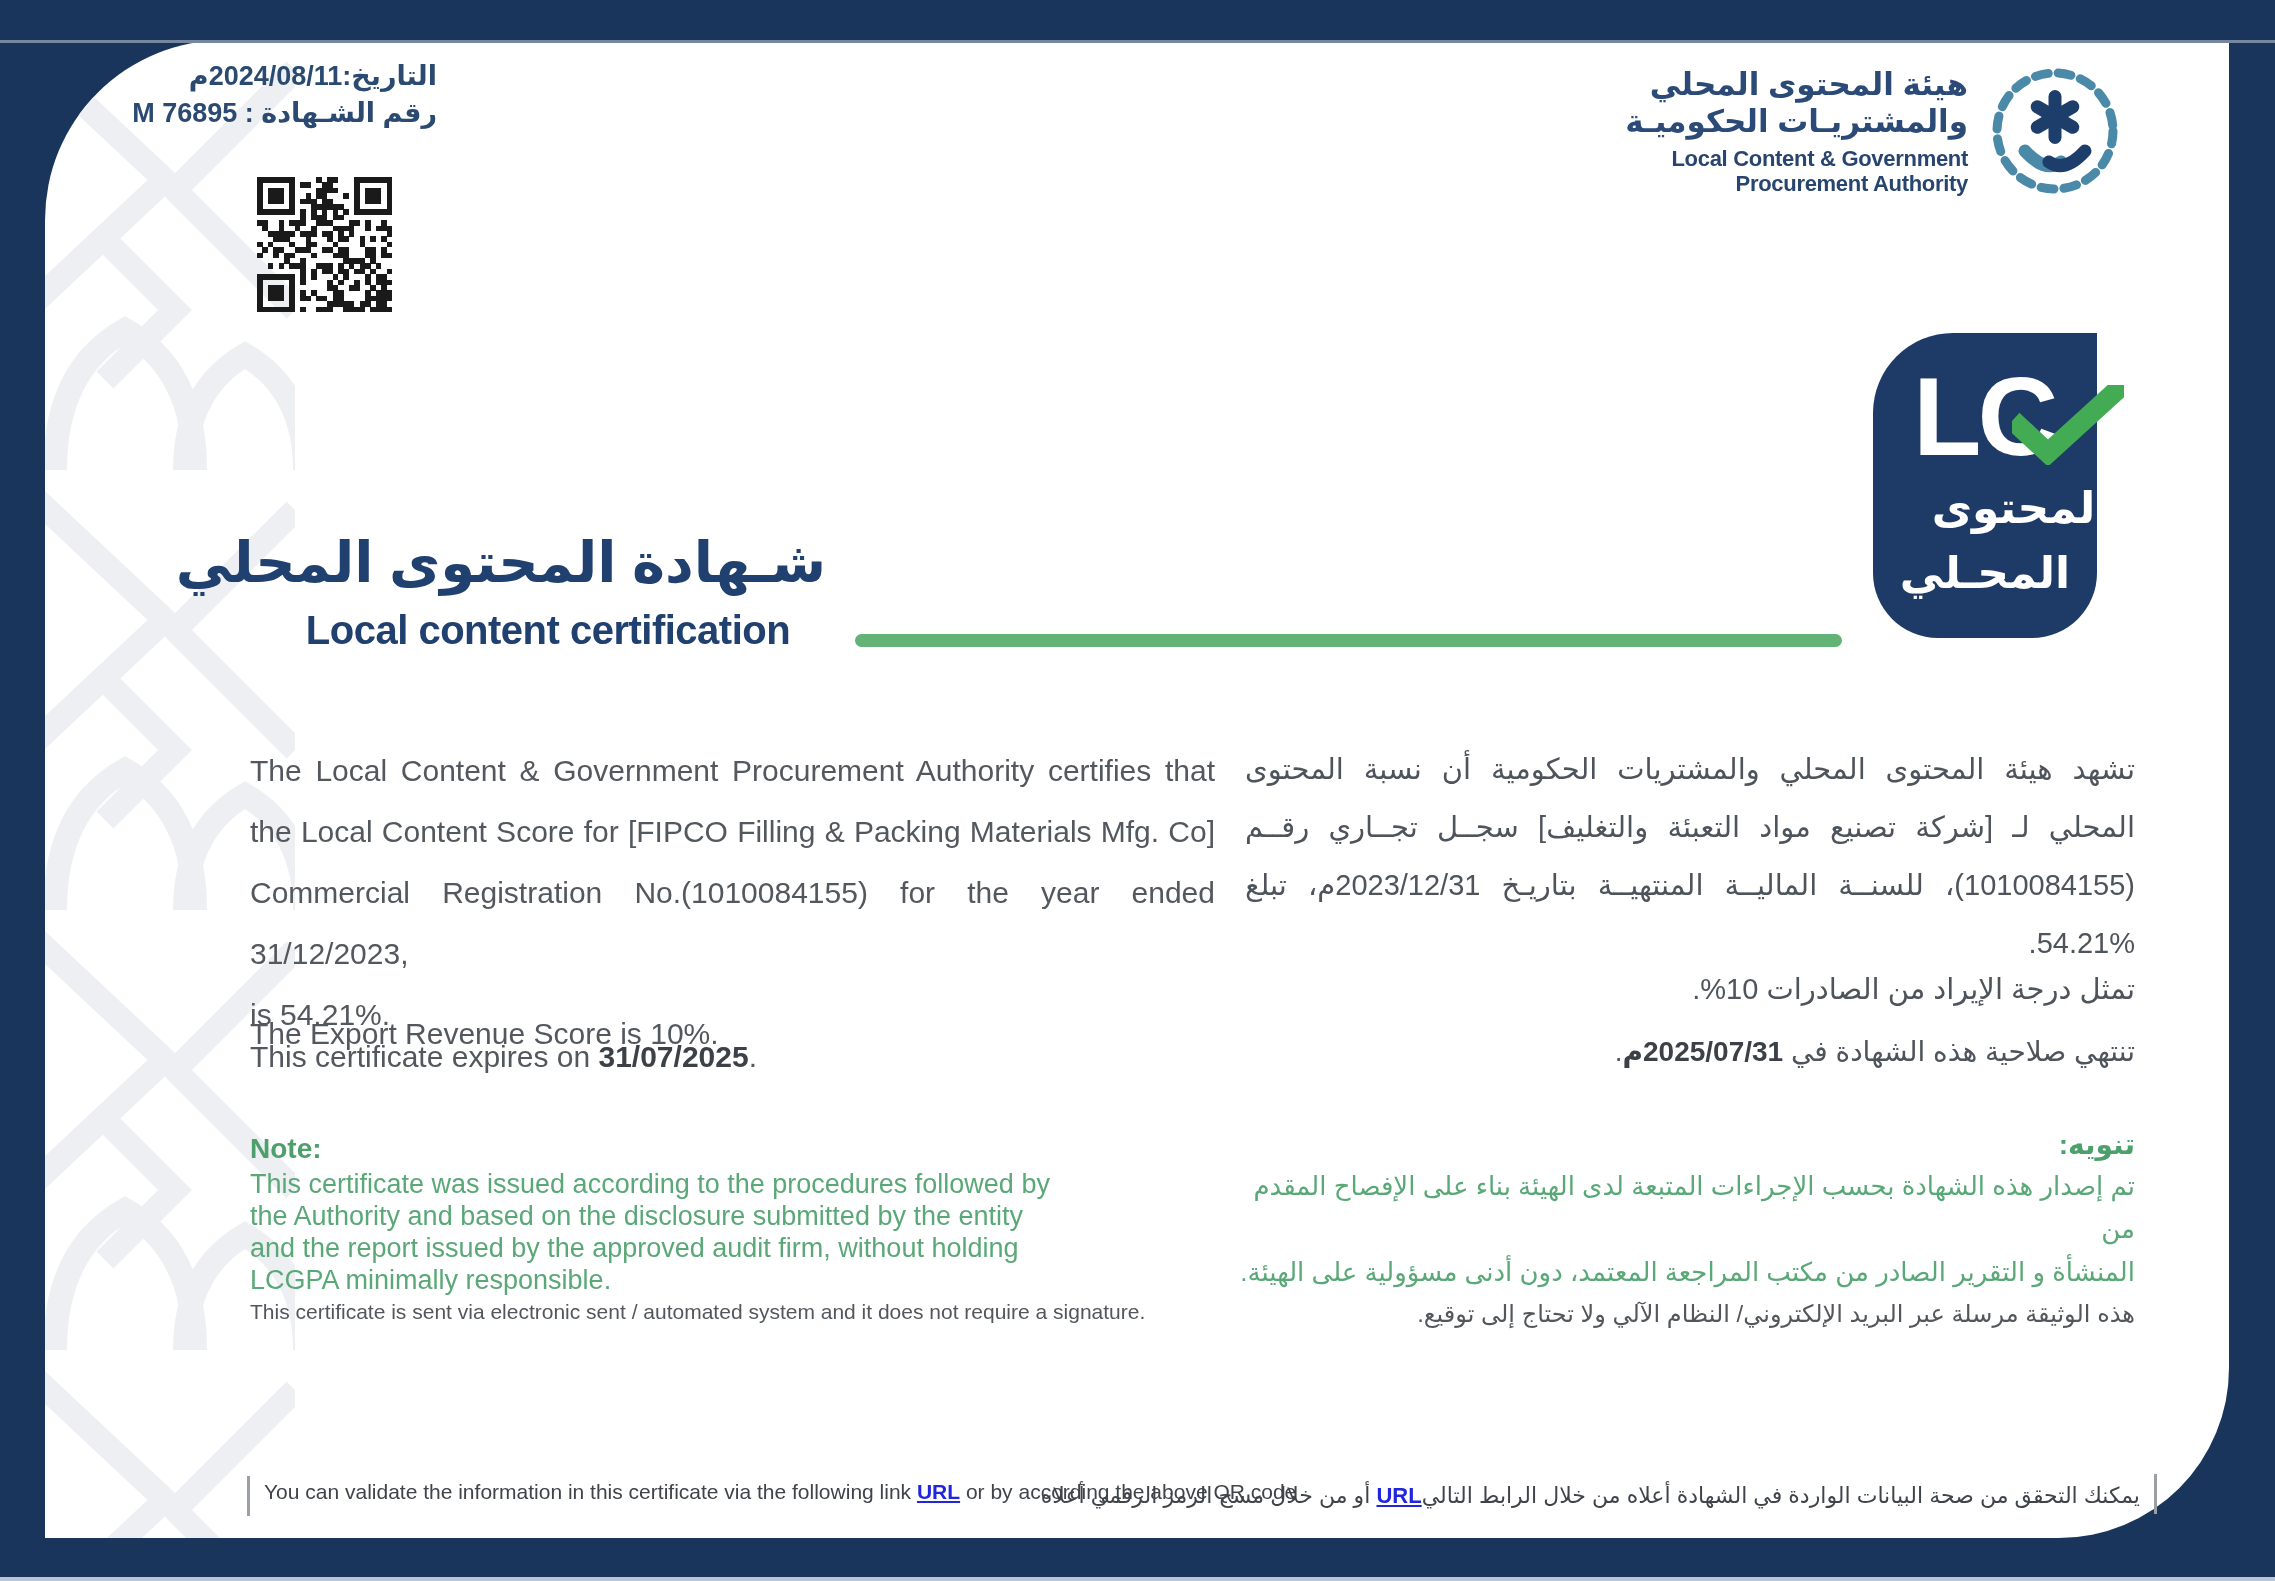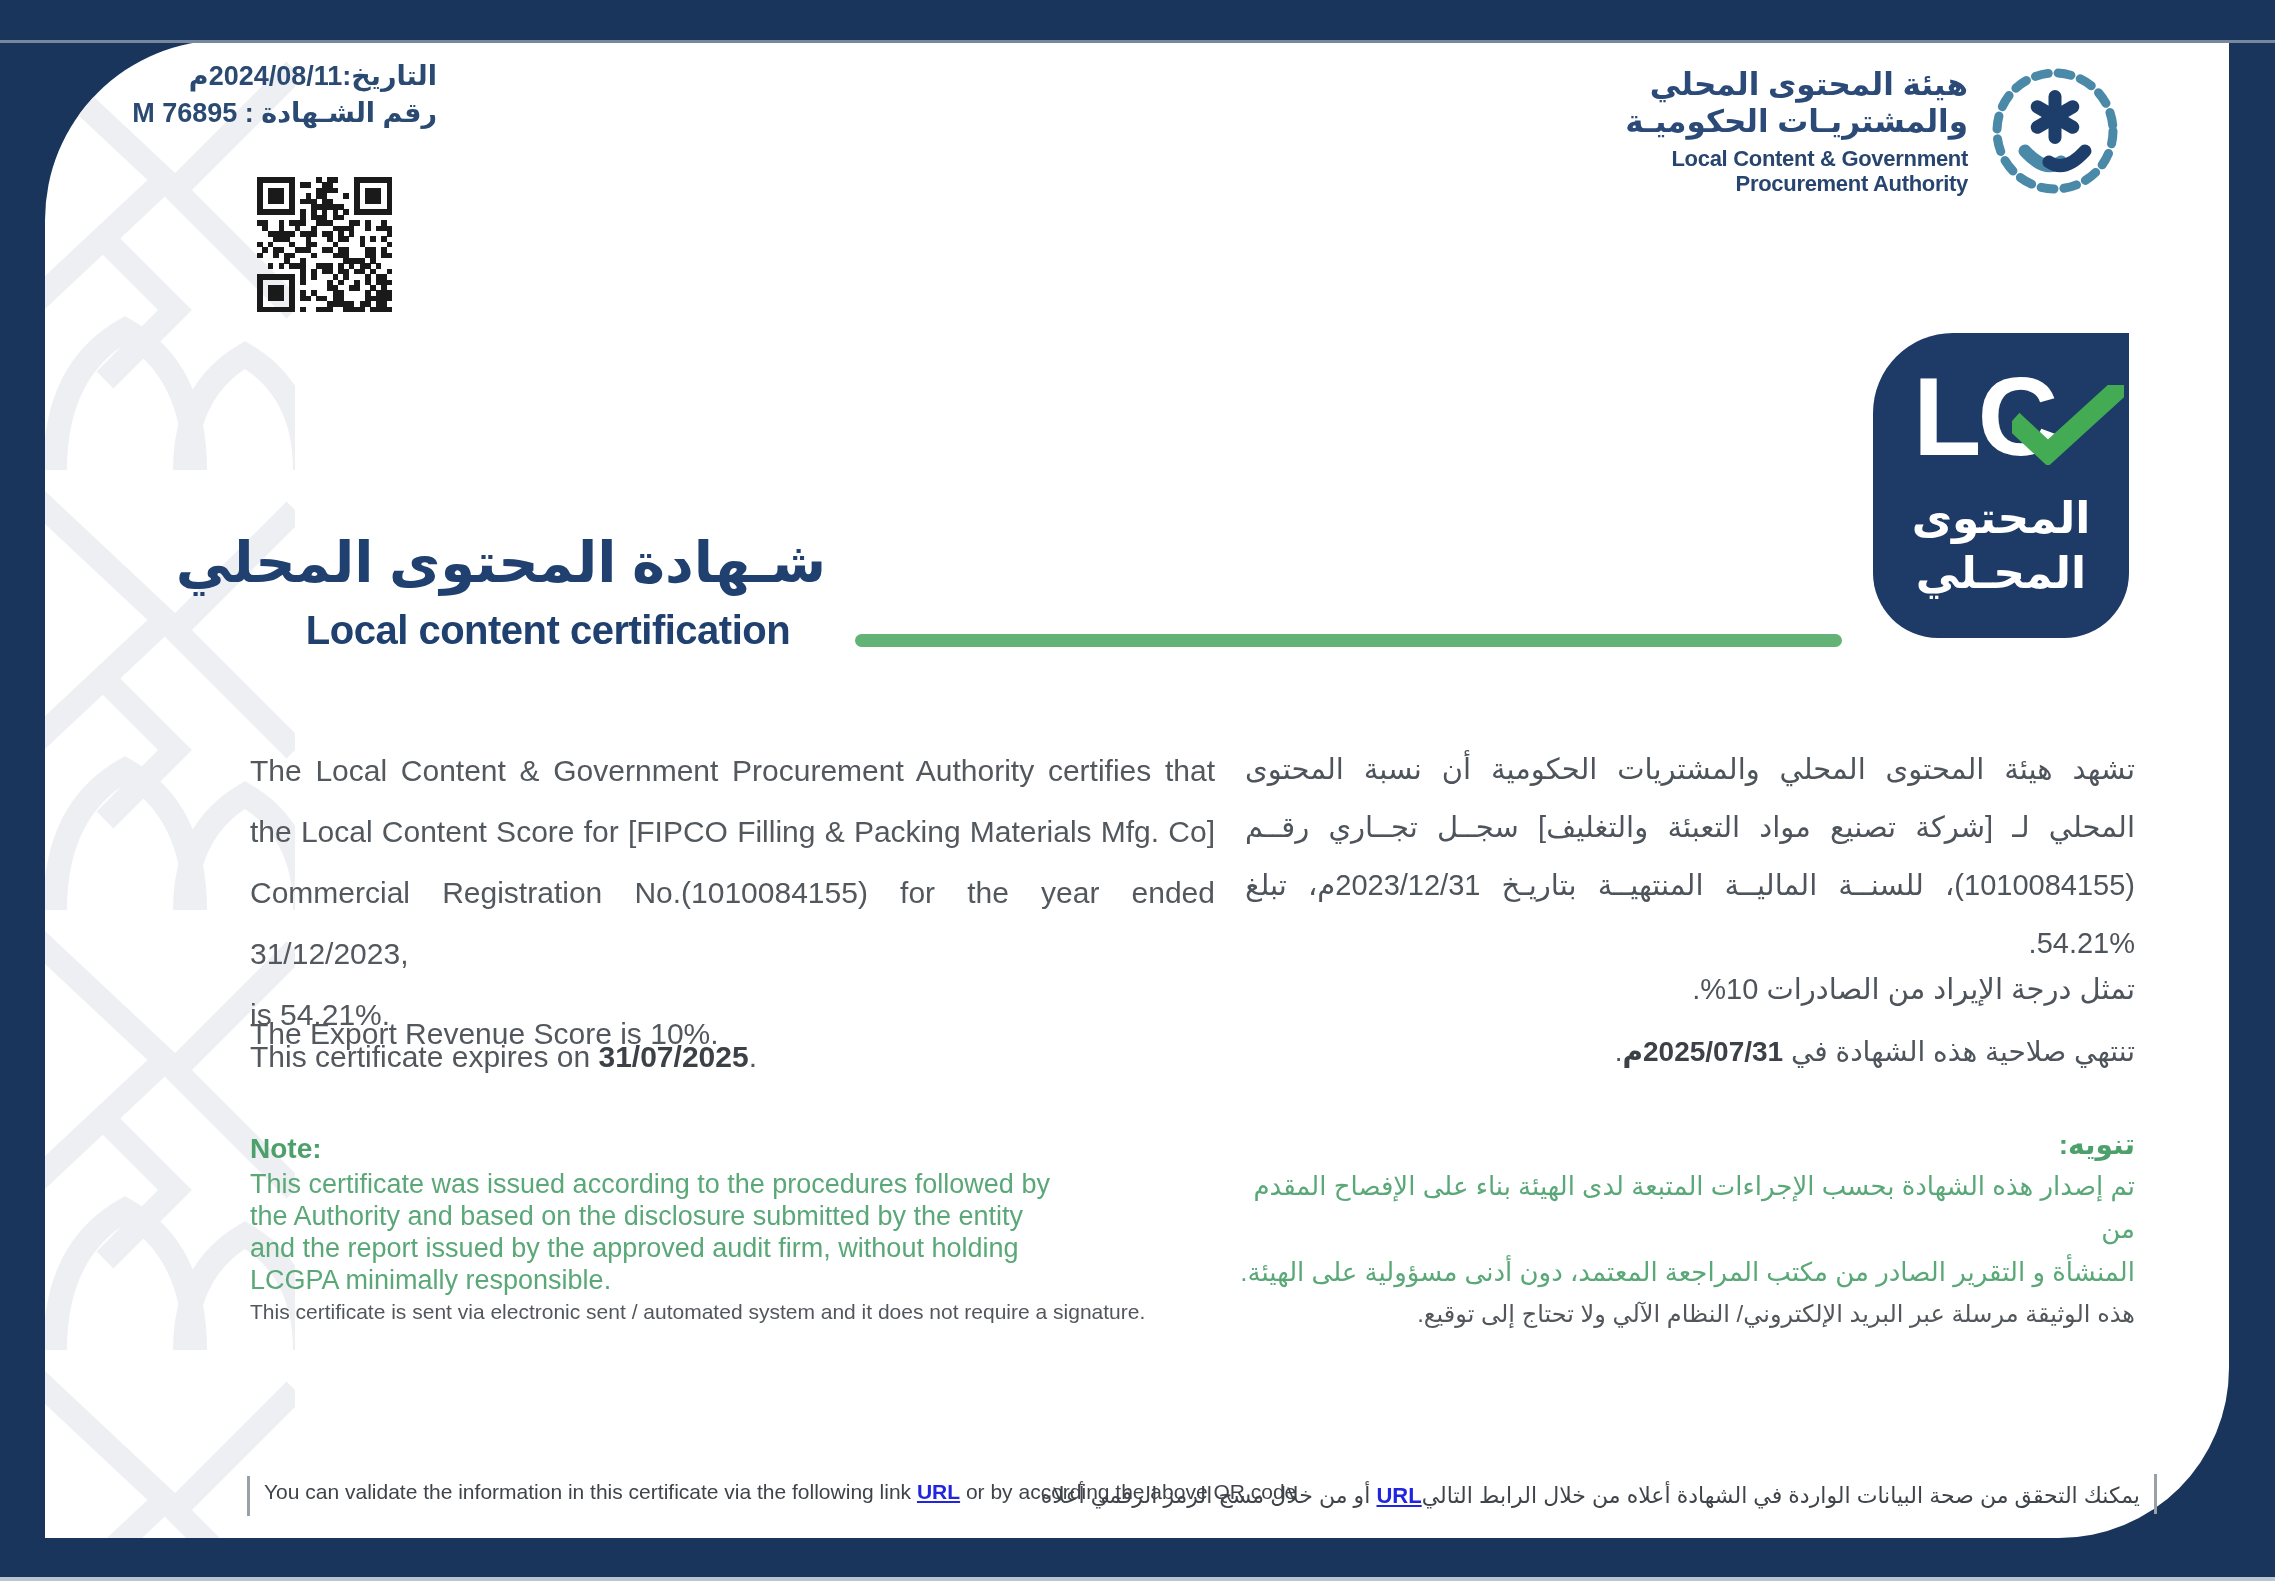--- a/index.html
+++ b/index.html
@@ -15,24 +15,24 @@
     background:#ffffff; border-radius:180px 0 170px 0; overflow:hidden; z-index:1;
   }
   .watermark{position:absolute;left:0;top:0;z-index:0;}
   .abs{position:absolute;z-index:2;}
   .meta{top:58px;right:1838px;width:330px;text-align:right;direction:rtl;
         font-weight:bold;color:#2b4a72;font-size:27px;line-height:37px;white-space:nowrap;}
   .logo-text{top:66px;right:307px;width:420px;text-align:right;}
   .logo-ar{font-size:31px;font-weight:bold;color:#2c4a77;line-height:37px;direction:rtl;}
   .logo-en{font-size:22px;font-weight:800;color:#27456f;line-height:25px;letter-spacing:-0.3px;}
   .emblem{top:64px;left:1988px;}
-  .lc-badge{top:333px;left:1873px;width:256px;height:305px;background:#1e3a66;border-radius:80px 0 65px 65px;}
+  .lc-badge{top:333px;left:1873px;width:224px;height:305px;background:#1e3a66;border-radius:80px 0 65px 65px;}
   .lc-letters{position:absolute;left:40px;top:28px;color:#ffffff;font-size:112px;font-weight:800;letter-spacing:-4px;line-height:112px;}
   .lc-ar{position:absolute;left:0;width:100%;text-align:center;color:#ffffff;font-weight:bold;font-size:44px;direction:rtl;line-height:50px;}
-  .lc-ar1{top:160px;} .lc-ar2{top:215px;}
+  .lc-ar1{top:150px;margin-left:36px;} .lc-ar2{top:215px;}
   .lc-check{position:absolute;left:139px;top:52px;z-index:3;}
   .title-ar{top:530px;left:270px;width:556px;font-size:56px;font-weight:800;color:#204070;direction:rtl;text-align:center;white-space:nowrap;}
   .title-en{top:608px;left:270px;width:556px;font-size:40px;font-weight:800;color:#204070;letter-spacing:-0.5px;text-align:center;white-space:nowrap;}
   .title-divider{top:634px;left:855px;width:987px;height:13px;border-radius:7px;background:#63b377;}
   .body-en{top:740px;left:250px;width:965px;color:#53585e;font-size:30px;}
   .body-en .ln{line-height:61px;text-align:justify;text-align-last:justify;}
   .body-en .ln.last{text-align:left;text-align-last:left;}
   .export-en{top:1017px;left:250px;font-size:30px;color:#53585e;}
   .expiry-en{top:1040px;left:250px;font-size:30px;color:#53585e;}
   .expiry-en b, .expiry-ar b{color:#3c4148;font-weight:800;}

